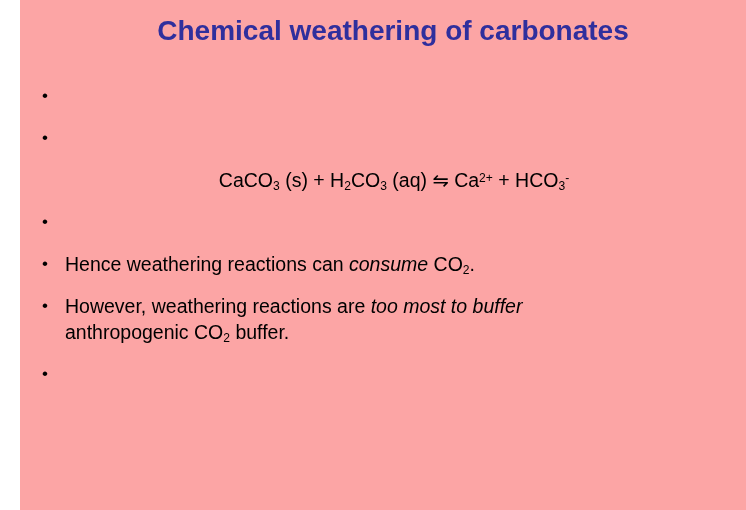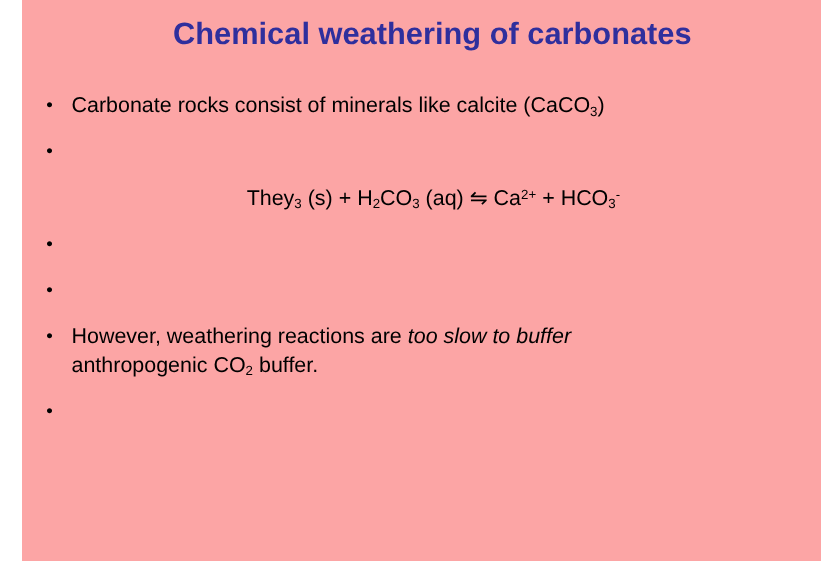--- a/index.html
+++ b/index.html
@@ -64,34 +64,34 @@
   sup { top: -0.42em; }
 </style>
 </head>
 <body>
 
 <div class="slide" style="background: #fca5a5; color: rgb(0, 0, 0); margin-left: 20px;">
   <h1 class="title" style="color: rgb(47, 47, 157);">Chemical weathering of carbonates</h1>
   <div class="content">
       <div class="block bullet">
         <span class="marker">•</span>
-        <span class="text"><span>Carbonate rocks consist of minerals like calcite (CaCO</span><sub>3</sub><span>)</span></span>
       </div>
       <div class="block bullet">
         <span class="marker">•</span>
       </div>
-      <div class="block equation"><span class="text"><span>They</span><sub>3</sub><span> (s) + H</span><sub>2</sub><span>CO</span><sub>3</sub><span> (aq) ⇋ Ca</span><sup>2+</sup><span> + HCO</span><sub>3</sub><sup>-</sup></span></div>
+      <div class="block equation"><span class="text"><span>CaCO</span><sub>3</sub><span> (s) + H</span><sub>2</sub><span>CO</span><sub>3</sub><span> (aq) ⇋ Ca</span><sup>2+</sup><span> + HCO</span><sub>3</sub><sup>-</sup></span></div>
       <div class="block bullet">
         <span class="marker">•</span>
       </div>
       <div class="block bullet">
         <span class="marker">•</span>
+        <span class="text"><span>Hence weathering reactions can </span><span class="italic">consume</span><span> CO</span><sub>2</sub><span>.</span></span>
       </div>
       <div class="block bullet">
         <span class="marker">•</span>
-        <span class="text"><span>However, weathering reactions are </span><span class="italic">too slow to buffer</span><span>
+        <span class="text"><span>However, weathering reactions are </span><span class="italic">too most to buffer</span><span>
 anthropogenic CO</span><sub>2</sub><span> buffer.</span></span>
       </div>
       <div class="block bullet">
         <span class="marker">•</span>
       </div>
     </div>
 </div>
 
 </body></html>

